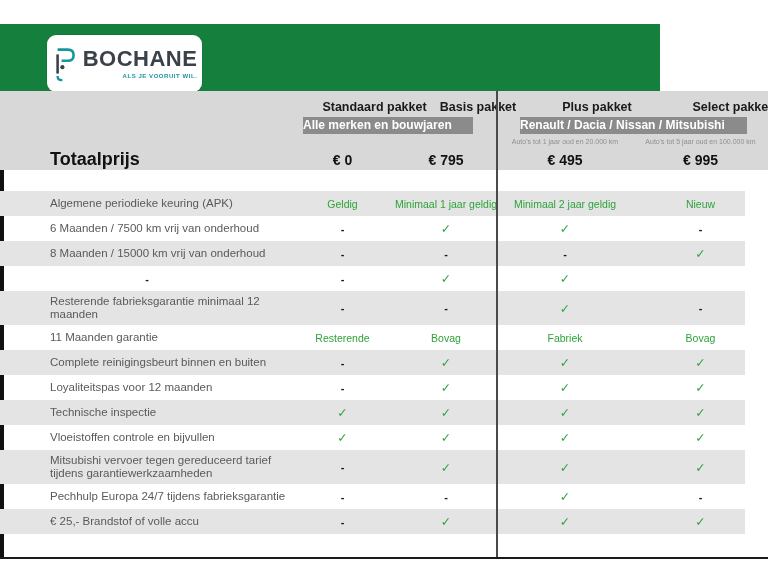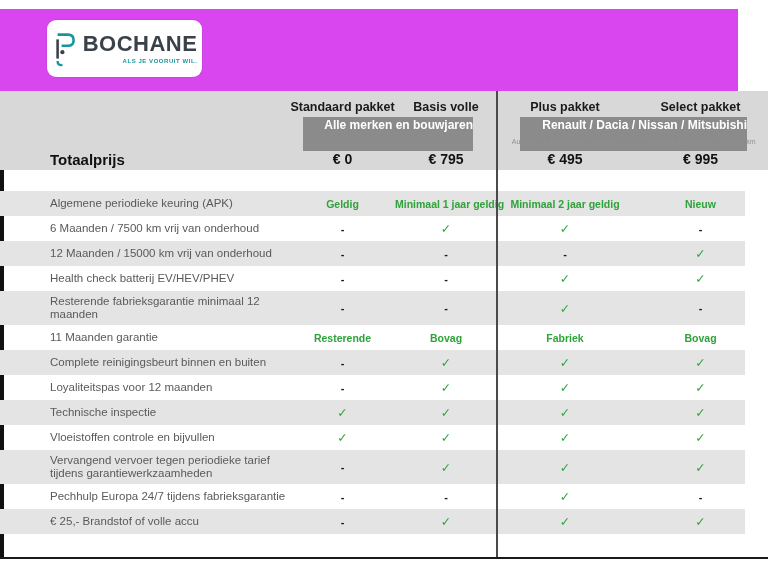--- a/index.html
+++ b/index.html
@@ -7,22 +7,22 @@
     width:768px; height:576px;
     background:#ffffff;
     font-family:"Liberation Sans","DejaVu Sans",sans-serif;
     position:relative; overflow:hidden;
     -webkit-font-smoothing:antialiased;
   }
   .page { position:absolute; inset:0; }
 
   
   .topbar {
-    position:absolute; top:9px; left:0; width:738px; height:82px;
-    background:#d946ef;
+    position:absolute; top:24px; left:0; width:660px; height:82px;
+    background:#15803d;
   }
   .logo {
     position:absolute; left:47px; top:11px; width:155px; height:57px;
     background:#ffffff; border-radius:9px;
     display:flex; align-items:center; justify-content:center; gap:7px;
     box-shadow:0 0 0 1px rgba(0,0,0,0.05);
   }
   .logo-icon { width:24px; height:40px; flex:0 0 auto; }
   .logo-text { display:flex; flex-direction:column; align-items:flex-end; }
   .logo-brand {
@@ -39,35 +39,35 @@
   
   .band {
     position:absolute; top:91px; left:0; width:768px; height:79px;
     background:#d8d8d8;
   }
   .grid {
     display:grid;
     grid-template-columns:290px 105px 102px 136px 135px;
     align-items:center;
   }
-  .names { padding-top:8px; height:15px; }
+  .names { padding-top:8px; height:15px;margin-left:32px; }
   .pkg-name { text-align:center; font-size:12.5px; font-weight:700; color:#1a1a1a; white-space:nowrap; }
   .banners { margin-top:3px; height:17px; }
   .banner {
     background:#8b8b8b; color:#ffffff; font-weight:700; font-size:12px;
-    text-align:right; line-height:17px; height:34px; white-space:nowrap;
+    text-align:left; line-height:17px; height:17px; white-space:nowrap;
   }
   .banner-left  { grid-column:2 / 4; margin:0 24px 0 13px; }
   .banner-right { grid-column:4 / 6; margin:0 21px 0 23px; }
   .notes { margin-top:2px; height:12px; }
   .note { text-align:center; font-size:7px; color:#8f8f8f; line-height:12px; white-space:nowrap; }
   .note-select { grid-column:4; }
   .note-plus   { grid-column:5; }
   .prices { margin-top:1px; height:20px; }
-  .total-label { padding-left:50px; font-size:15px; font-weight:700; color:#111111; }
+  .total-label { padding-left:50px; font-size:18px; font-weight:700; color:#111111; }
   .price { text-align:center; font-size:14px; font-weight:700; color:#111111; white-space:nowrap; }
 
   
   .rows {
     position:absolute; top:170px; left:0; width:768px; bottom:19px;
     display:flex; flex-direction:column;
   }
   .rows::after {
     content:""; position:absolute; top:0; right:0; width:23px; height:100%;
     background:#ffffff; pointer-events:none;
@@ -81,21 +81,21 @@
     border-left:4px solid transparent;
   }
   .frow.grey { background:#e4e4e4; border-left-color:#e4e4e4; }
   .frow.white { background:#ffffff; border-left-color:#111111; }
   .flabel {
     padding:4px 0 4px 46px; font-size:11.5px; line-height:13px; color:#5a5a5a;
   }
   .cell { text-align:center; }
   .val-check { color:#2ea339; font-weight:700; font-size:12.5px; }
   .val-dash  { color:#1a1a1a; font-weight:700; font-size:11px; }
-  .val-text  { color:#2ea339; font-weight:700; font-size:10.5px; white-space:nowrap; }
+  .val-text  { color:#2ea339; font-weight:400; font-size:10.5px; white-space:nowrap; }
   .filler { flex:1 1 auto; border-left:4px solid #111111; background:#ffffff; }
 
   
   .divider {
     position:absolute; left:496px; top:91px; width:2px; height:468px;
     background:#4a4a4a;
   }
   .bottom-line {
     position:absolute; left:0; top:557px; width:768px; height:2px;
     background:#1a1a1a;
@@ -118,21 +118,21 @@
         <div class="logo-brand">BOCHANE</div>
         <div class="logo-tagline">ALS JE VOORUIT WIL.</div>
       </div>
     </div>
   </header>
 
   <section class="band">
     <div class="grid names">
       <div></div>
       <div class="pkg-name">Standaard pakket</div>
-      <div class="pkg-name">Basis volle</div>
+      <div class="pkg-name">Basis pakket</div>
       <div class="pkg-name">Plus pakket</div>
       <div class="pkg-name">Select pakket</div>
     </div>
     <div class="grid banners">
       <div></div>
       <div class="banner banner-left">Alle merken en bouwjaren</div>
       <div class="banner banner-right">Renault / Dacia / Nissan / Mitsubishi</div>
     </div>
     <div class="grid notes">
       <div></div>
@@ -159,28 +159,27 @@
         <div class="cell val-text">Nieuw</div>
       </div>
       <div class="frow white">
         <div class="flabel">6 Maanden / 7500 km vrij van onderhoud</div>
         <div class="cell val-dash">-</div>
         <div class="cell val-check">✓</div>
         <div class="cell val-check">✓</div>
         <div class="cell val-dash">-</div>
       </div>
       <div class="frow grey">
-        <div class="flabel">12 Maanden / 15000 km vrij van onderhoud</div>
-        <div class="cell val-dash">-</div>
-        <div class="cell val-dash">-</div>
-        <div class="cell val-dash">-</div>
-        <div class="cell val-check">✓</div>
-      </div>
-      <div class="frow white">
-        <div class="flabel">Health check batterij EV/HEV/PHEV</div>
+        <div class="flabel">8 Maanden / 15000 km vrij van onderhoud</div>
+        <div class="cell val-dash">-</div>
+        <div class="cell val-dash">-</div>
+        <div class="cell val-dash">-</div>
+        <div class="cell val-check">✓</div>
+      </div>
+      <div class="frow white">
         <div class="cell val-dash">-</div>
         <div class="cell val-dash">-</div>
         <div class="cell val-check">✓</div>
         <div class="cell val-check">✓</div>
       </div>
       <div class="frow grey">
         <div class="flabel">Resterende fabrieksgarantie minimaal 12 maanden</div>
         <div class="cell val-dash">-</div>
         <div class="cell val-dash">-</div>
         <div class="cell val-check">✓</div>
@@ -215,21 +214,21 @@
         <div class="cell val-check">✓</div>
       </div>
       <div class="frow white">
         <div class="flabel">Vloeistoffen controle en bijvullen</div>
         <div class="cell val-check">✓</div>
         <div class="cell val-check">✓</div>
         <div class="cell val-check">✓</div>
         <div class="cell val-check">✓</div>
       </div>
       <div class="frow grey">
-        <div class="flabel">Vervangend vervoer tegen periodieke tarief tijdens garantiewerkzaamheden</div>
+        <div class="flabel">Mitsubishi vervoer tegen gereduceerd tarief tijdens garantiewerkzaamheden</div>
         <div class="cell val-dash">-</div>
         <div class="cell val-check">✓</div>
         <div class="cell val-check">✓</div>
         <div class="cell val-check">✓</div>
       </div>
       <div class="frow white">
         <div class="flabel">Pechhulp Europa 24/7 tijdens fabrieksgarantie</div>
         <div class="cell val-dash">-</div>
         <div class="cell val-dash">-</div>
         <div class="cell val-check">✓</div>

